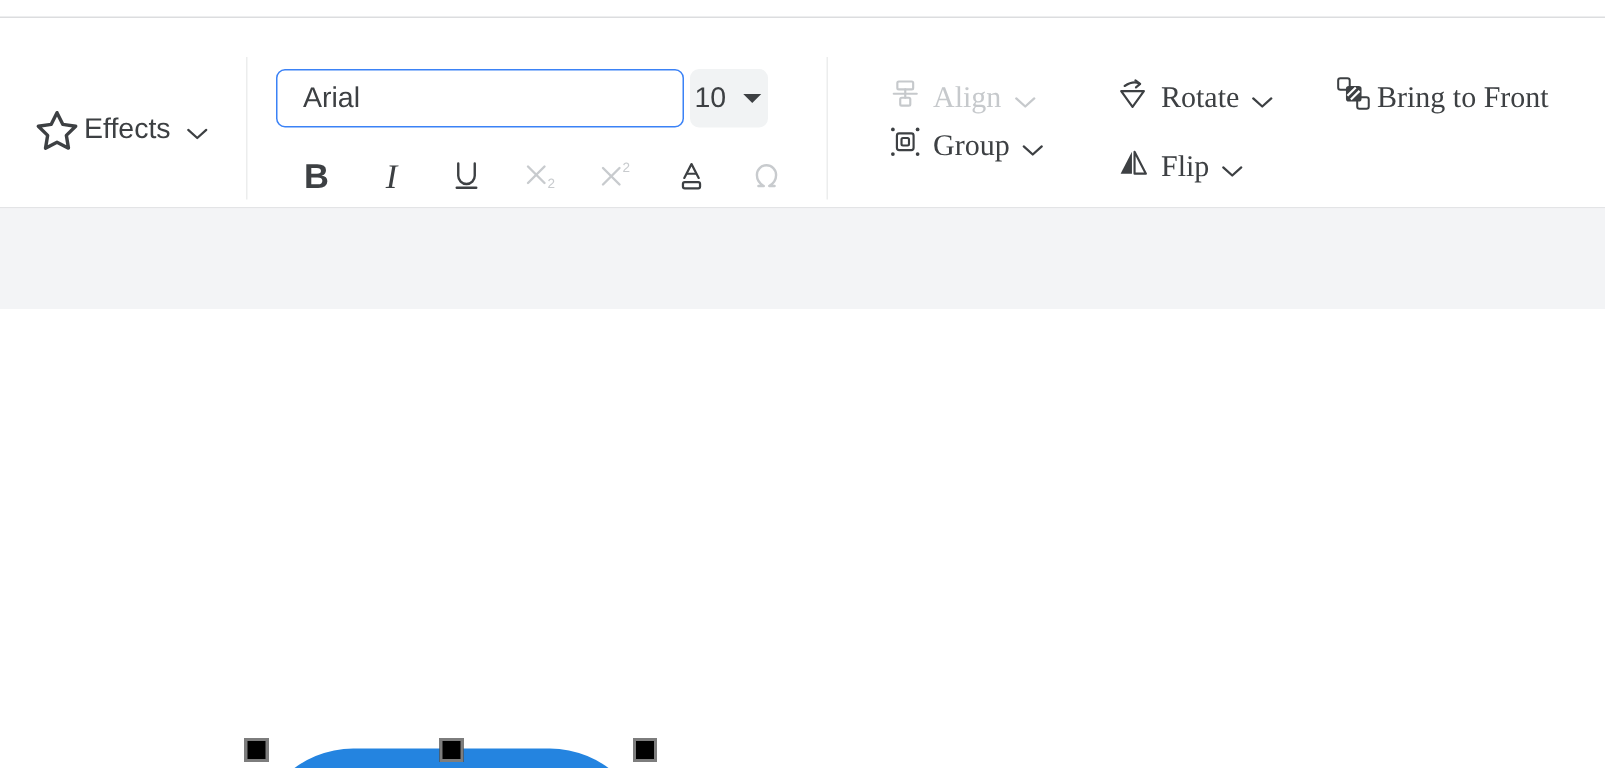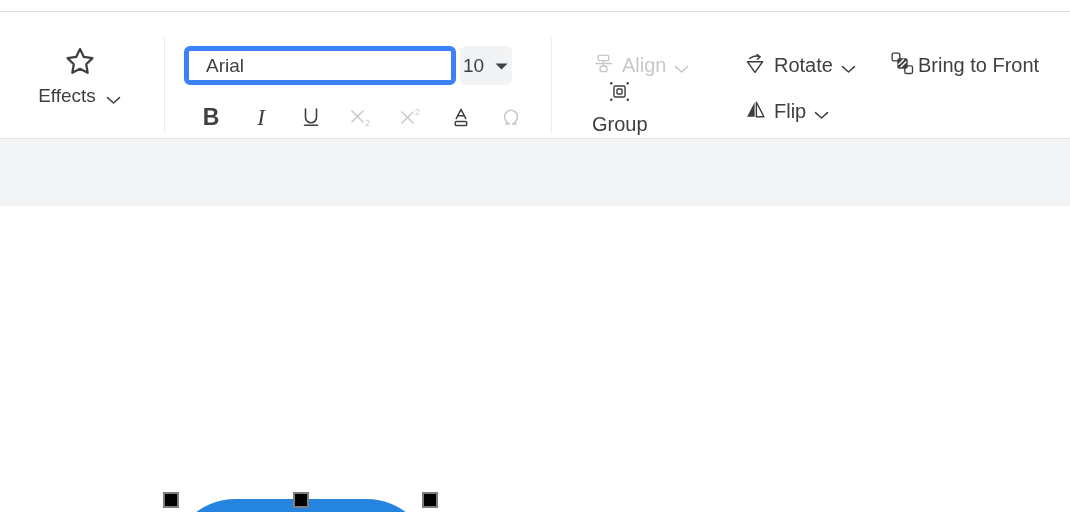--- a/index.html
+++ b/index.html
@@ -39,21 +39,21 @@
   }
   .tb-divider.d1 { left: 164px; }
   .tb-divider.d2 { left: 551px; }
 
   
   .effects-group {
     position: absolute;
     left: 20px; top: 22px;
     width: 120px; height: 96px;
     display: flex;
-    flex-direction: column;
+    flex-direction: row;
     align-items: center;
     justify-content: flex-start;
     cursor: default;
   }
   .effects-icon {
     margin-top: 10px;
     width: 36px; height: 34px;
     display: block;
   }
   .effects-row {
@@ -66,21 +66,21 @@
     font-size: 19px;
     color: #3d4043;
     line-height: 1;
   }
 
   
   .font-name-box {
     position: absolute;
     left: 184px; top: 34px;
     width: 272px; height: 39px;
-    border: 5px solid #3b82f6;
+    border: 1px solid #3b82f6;
     border-radius: 6px;
     background: #ffffff;
     box-sizing: border-box;
     display: flex;
     align-items: center;
     padding-left: 17px;
   }
   .font-name-value {
     font-size: 19px;
     color: #3d4043;
@@ -123,31 +123,32 @@
                 font-family: "Liberation Serif", serif; line-height:1; }
 
   
   .arrange-item {
     position: absolute;
     display: flex;
     align-items: center;
     height: 34px;
     gap: 7px;
     white-space: nowrap;
+    font-family: Liberation Serif, serif;
   }
   .arrange-item .ai-label {
     font-size: 20px;
     line-height: 1;
     color: #3d4043;
   }
   .arrange-item.disabled .ai-label { color: #c6c9cc; }
   .arrange-item.disabled svg { color: #c6c9cc; }
 
   .pos-align   { left: 592px; top: 36px; }
-  .pos-group   { left: 592px; top: 68px; flex-direction: column; }
+  .pos-group   { left: 592px; top: 68px; }
   .pos-rotate  { left: 744px; top: 36px; }
   .pos-flip    { left: 744px; top: 82px; }
   .pos-front   { left: 890px; top: 36px; gap: 3px; }
   .pos-back    { left: 890px; top: 82px; gap: 3px; }
 
   .caret { width: 17px; height: 10px; display:block; }
 
   
   .sub-band {
     position: absolute;

